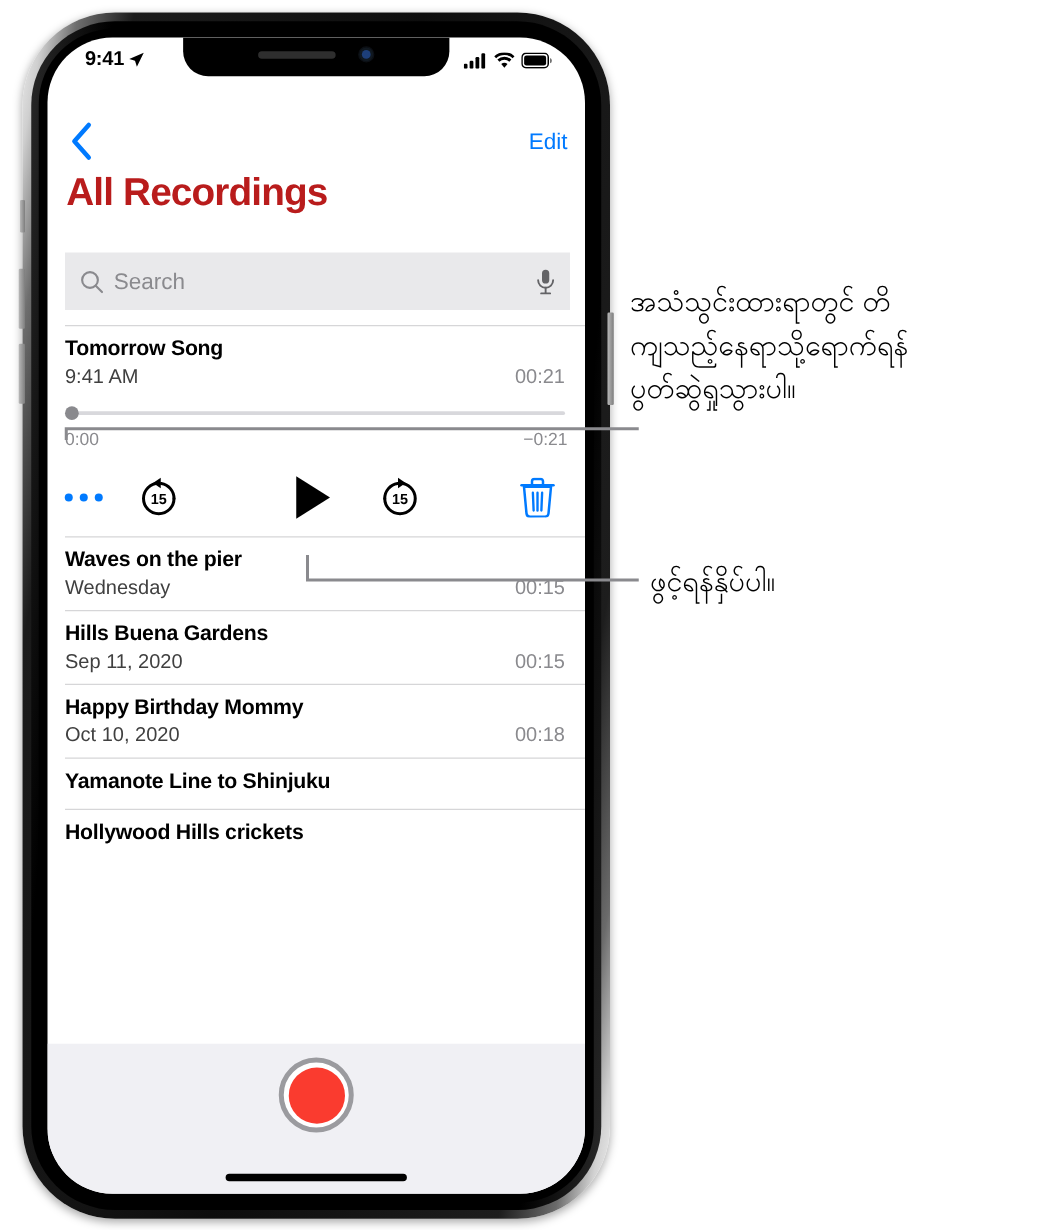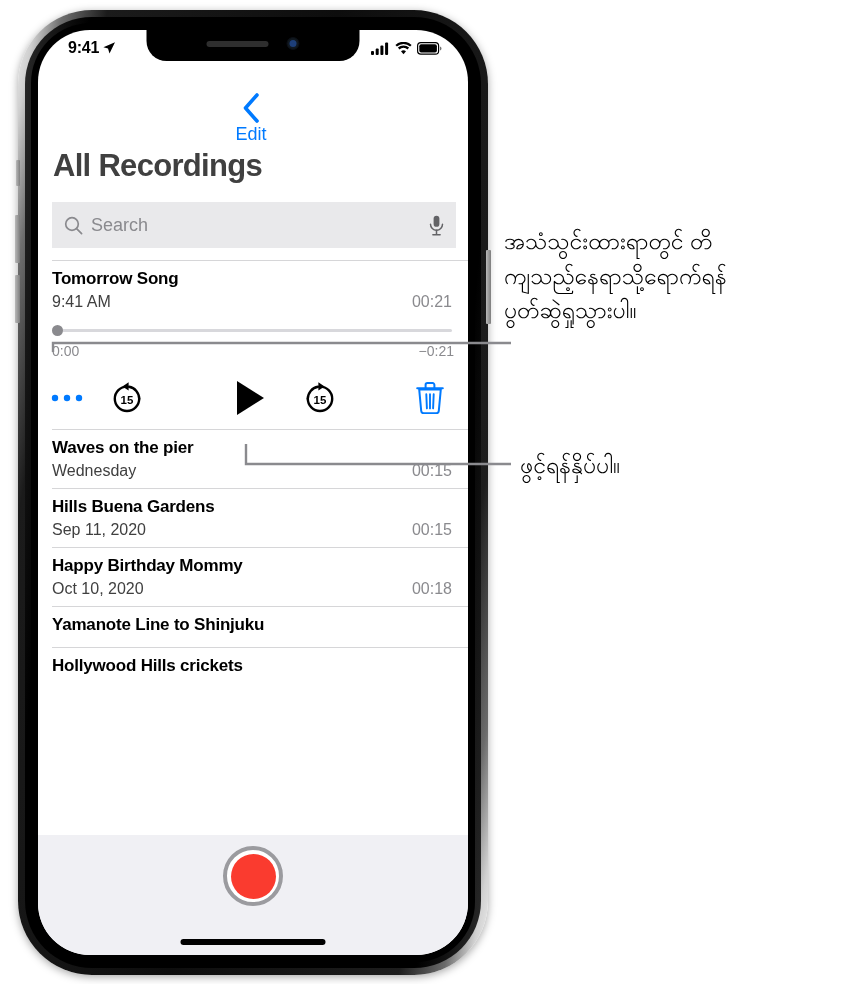--- a/index.html
+++ b/index.html
@@ -137,41 +137,40 @@
   
   #nav-bar {
     position: absolute;
     top: 62px; left: 0; right: 0;
     height: 42px;
     display: flex;
     align-items: center;
     justify-content: space-between;
     padding: 0 14px 0 10px;
     box-sizing: border-box;
-    flex-direction: column;
   }
   #back-button {
     width: 34px; height: 34px;
     display: flex; align-items: center; justify-content: center;
     cursor: pointer;
   }
   #edit-button {
     color: #007aff;
     font-size: 18px;
     cursor: pointer;
   }
 
   #page-title {
     position: absolute;
-    top: 118px;
+    top: 106px;
     left: 15px;
     font-size: 31px;
     font-weight: bold;
     letter-spacing: -0.7px;
-    color: #404040;
+    color: #b91c1c;
   }
 
   
   #search-bar {
     position: absolute;
     top: 172px;
     left: 14px;
     right: 12px;
     height: 46px;
     background: #e9e9eb;

